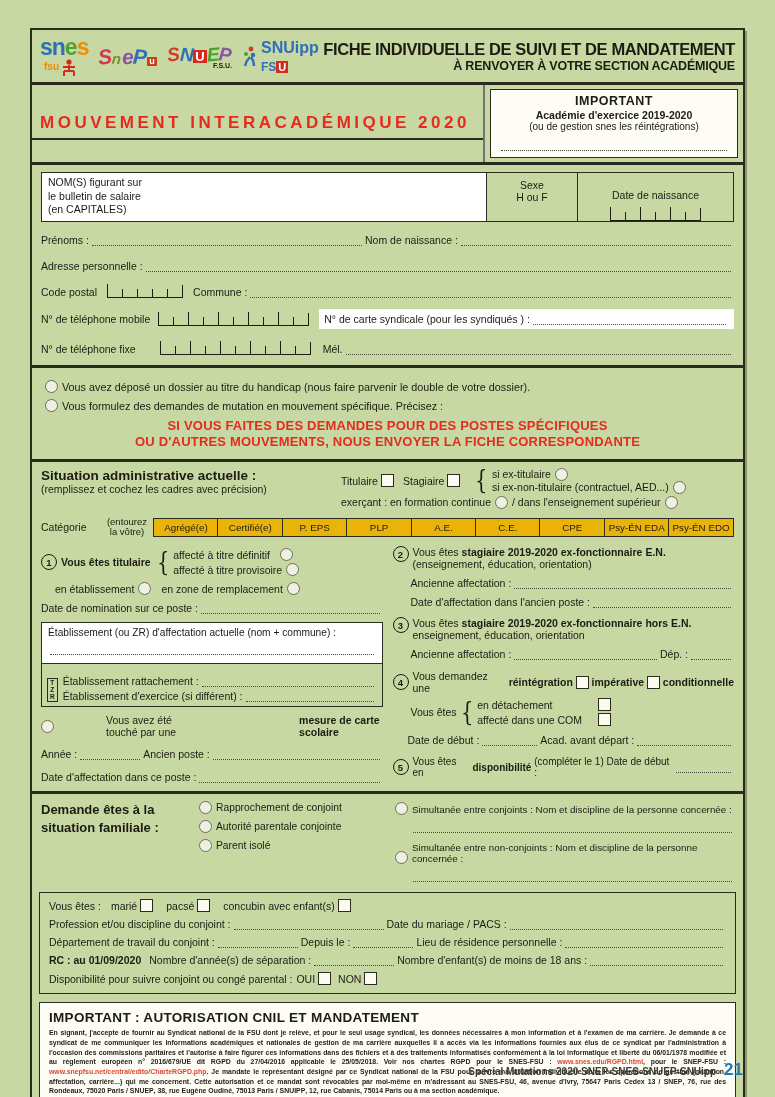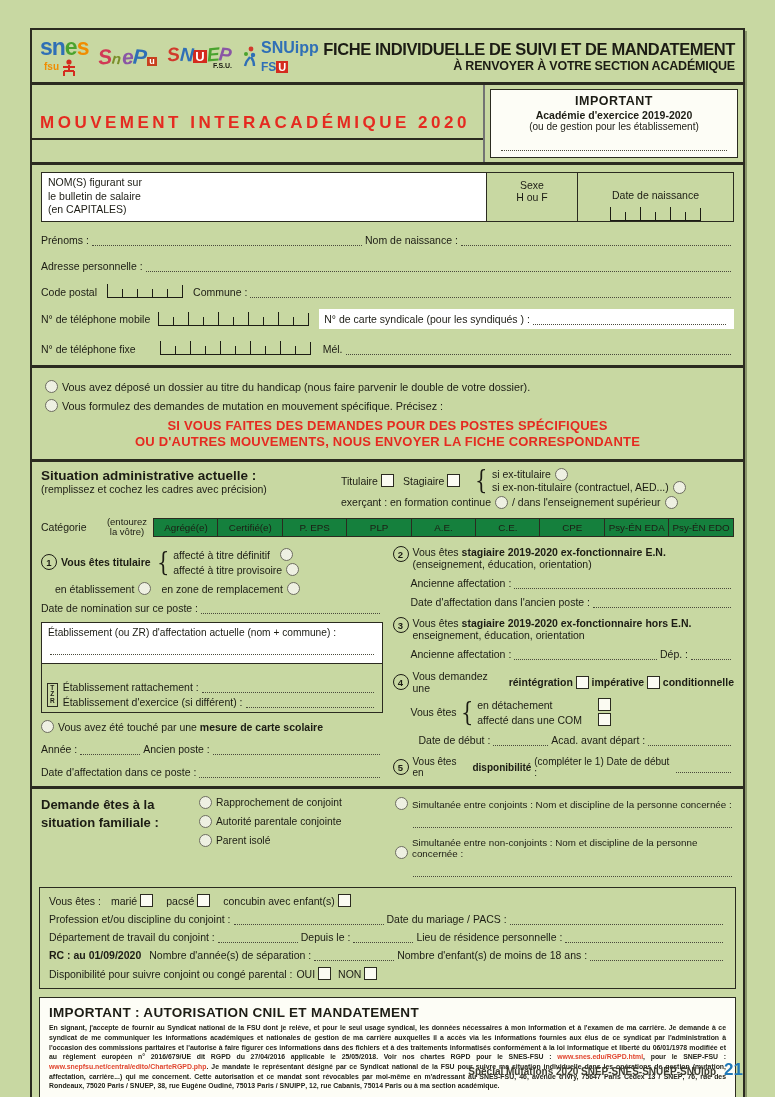--- a/index.html
+++ b/index.html
@@ -70,30 +70,30 @@
   .situ-s{font-size:10.5px;}
   .situ-right{flex:1;font-size:10.5px;}
   .tsrow{display:flex;align-items:center;}
   .bracegrp{display:flex;align-items:center;margin-left:8px;}
   .bracelines div{display:flex;align-items:center;}
   .exer{display:flex;align-items:center;margin-top:2px;}
   .catrow{display:flex;align-items:center;margin-top:8px;}
   .catlabel{width:60px;font-size:10.5px;}
   .cathint{width:52px;font-size:9.5px;text-align:center;line-height:1.15;}
   .cattable{flex:1;display:flex;}
-  .catcell{flex:1;border:1.5px solid #2b2b20;margin-left:-1.5px;background:#15803d;font-size:9.8px;text-align:center;padding:3px 1px;white-space:nowrap;}
+  .catcell{flex:1;border:1.5px solid #2b2b20;margin-left:-1.5px;background:#eab308;font-size:9.8px;text-align:center;padding:3px 1px;white-space:nowrap;}
   .catcell:first-child{margin-left:0;}
   .cols{display:grid;grid-template-columns:1fr 1fr;column-gap:10px;margin-top:6px;}
   .colL,.colR{font-size:10.5px;}
   .optpair{display:flex;flex-direction:column;gap:2px;}
   .optpair div{display:flex;align-items:center;}
   .etab-wrap{border:1.5px solid #2b2b20;margin-top:8px;}
   .etab-white{background:#fff;padding:4px 6px 2px;font-size:10.2px;}
   .etab-dots{border-bottom:1.2px dotted #4a4a3c;height:12px;margin:4px 2px 6px;}
-  .tzr-row{border-top:1.5px solid #2b2b20;display:flex;gap:5px;padding:17px 5px 4px;align-items:center;}
+  .tzr-row{border-top:1.5px solid #2b2b20;display:flex;gap:5px;padding:11px 5px 4px;align-items:flex-end;}
   .tzr-badge{border:1.2px solid #2b2b20;font-size:6.5px;font-weight:700;line-height:1.05;padding:1px 2px;text-align:center;}
   .tzr-lines{flex:1;}
   
   .fam{padding:7px 9px 6px;}
   .famgrid{display:grid;grid-template-columns:152px 190px 1fr;column-gap:6px;}
   .fam-title{font-weight:800;font-size:13px;line-height:1.35;}
   .fam-opts div{display:flex;align-items:center;font-size:10.3px;margin-bottom:6px;}
   .fam-sims{font-size:9.8px;}
   .sim{display:flex;align-items:flex-end;}
   .sim .radio{margin-top:1px;}
@@ -155,21 +155,21 @@
     </div>
 
     <div class="row2 sec">
       <div class="row2-left">
         <div class="mv-title">MOUVEMENT INTERACADÉMIQUE 2020</div>
       </div>
       <div class="imp-cell">
         <div class="imp-box">
           <div class="imp-t">IMPORTANT</div>
           <div class="imp-l1">Académie d'exercice 2019-2020</div>
-          <div class="imp-l2">(ou de gestion pour les établissement)</div>
+          <div class="imp-l2">(ou de gestion snes les réintégrations)</div>
           <div class="imp-dots"></div>
         </div>
       </div>
     </div>
 
     <div class="ident sec">
       <div class="nomrow">
         <div class="nombox">
           <div>NOM(S) figurant sur</div>
           <div>le bulletin de salaire</div>
@@ -372,21 +372,21 @@
                     <span class="dots"></span>
                   </div>
                 <div class="line" style="margin-top:3px;">
                     <span>Établissement d'exercice (si différent) :</span>
                     <span class="dots"></span>
                   </div>
               </div>
             </div>
           </div>
 
-          <div class="line" style="align-items:center;">
+          <div class="line" style="align-items:center;gap:48px;">
             <span class="radio" style="margin-left:0;"></span>
             <span>Vous avez été touché par une</span>&nbsp;<span class="b">mesure de carte scolaire</span>
           </div>
           <div class="line" style="margin-top:10px;">
             <span>Année :</span>
               <span class="dots fix60"></span>
             <span>Ancien poste :</span>
               <span class="dots"></span>
           </div>
           <div class="line" style="margin-top:11px;">
@@ -439,21 +439,21 @@
               <div>
                   <span style="width:118px;display:inline-block;">en détachement</span>
                   <span class="cb"></span>
                 </div>
               <div>
                   <span style="width:118px;display:inline-block;">affecté dans une COM</span>
                   <span class="cb"></span>
                 </div>
             </div>
           </div>
-          <div class="line" style="margin-left:26px;margin-top:8px;">
+          <div class="line" style="margin-left:15px;margin-top:8px;">
             <span>Date de début :</span>
               <span class="dots fix55"></span>
             <span>Acad. avant départ :</span>
               <span class="dots"></span>
           </div>
 
           <div class="line" style="align-items:center;margin-top:10px;">
             <span class="circ">5</span>
             <span style="font-size:10px;">Vous êtes en</span>&nbsp;<span class="b" style="font-size:10px;">disponibilité</span>&nbsp;<span style="font-size:10px;">(compléter le 1) Date de début :</span><span class="dots fix55"></span>
           </div>

